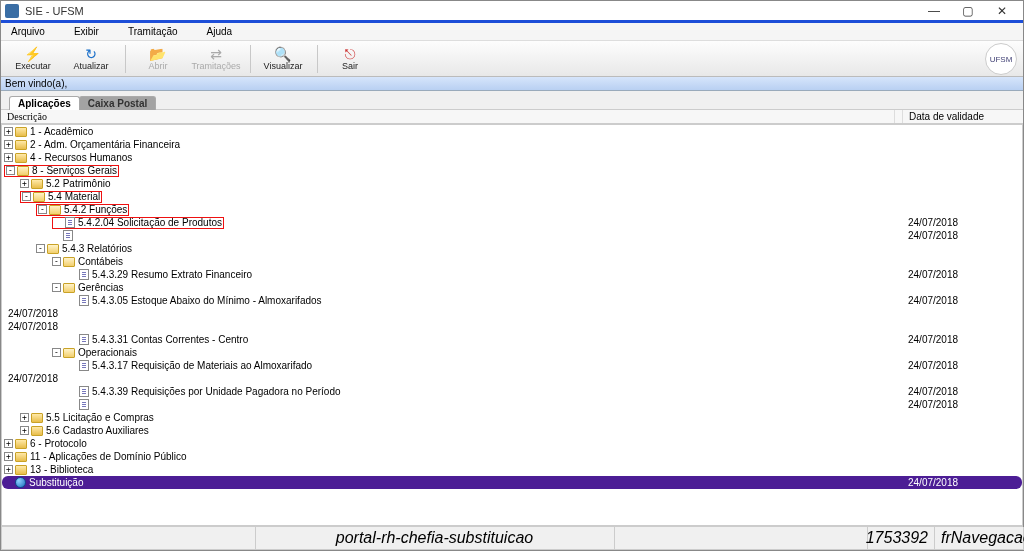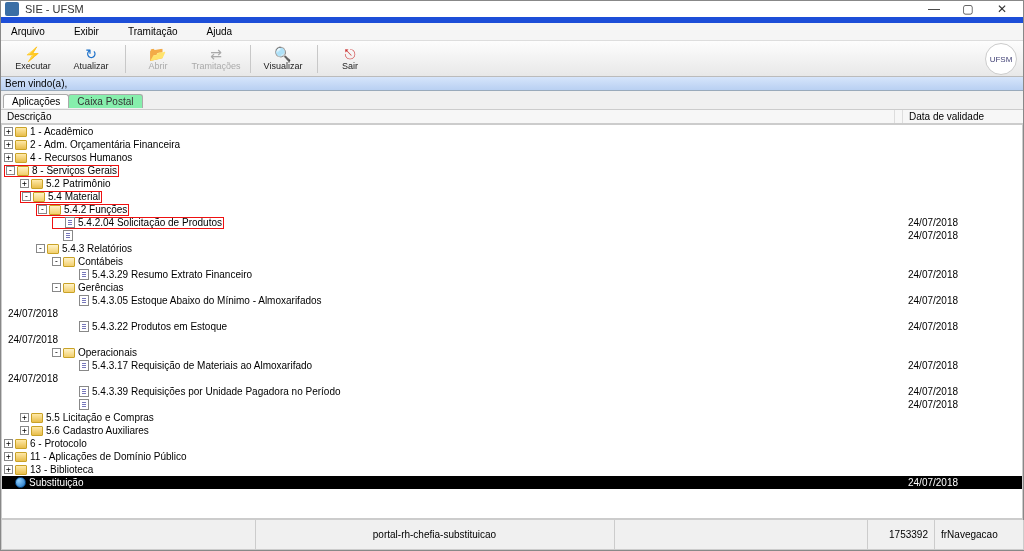--- a/index.html
+++ b/index.html
@@ -1,54 +1,54 @@
 <!DOCTYPE html>
 <html><head>
 <meta charset="utf-8">
 <style>
   * { box-sizing: border-box; font-family: Tahoma, Arial, sans-serif; }
   html,body { margin:0; padding:0; height:100%; background:#fff; }
   body { font-size:10px; color:#000; }
   .window { width:1024px; height:551px; border:1px solid #888; display:flex; flex-direction:column; background:#f0f0f0; }
-  .titlebar { height:22px; background:#fff; display:flex; align-items:center; padding:0 4px; border-bottom:6px solid #1d4ed8; }
+  .titlebar { height:22px; background:#fff; display:flex; align-items:center; padding:0 4px; border-bottom:3px solid #1d4ed8; }
   .titlebar .app-icon { width:14px; height:14px; background:#3a6ea5; margin-right:6px; border-radius:2px; }
   .titlebar .title { flex:1; font-size:11px; color:#333; }
   .titlebar .ctrl { width:34px; height:18px; display:flex; align-items:center; justify-content:center; font-size:12px; color:#333; }
   .menubar { height:18px; background:#f5f5f5; display:flex; align-items:center; padding:0 4px; gap:17px; font-size:10px; border-bottom:1px solid #ddd; }
   .menubar span { padding:1px 6px; cursor:default; }
   .toolbar { height:36px; background:linear-gradient(#fdfdfd,#e8e8e8); display:flex; align-items:center; padding:2px 4px; border-bottom:1px solid #bbb; position:relative; }
   .tbtn { width:56px; height:32px; display:flex; flex-direction:column; align-items:center; justify-content:center; border:1px solid transparent; border-radius:2px; margin-right:2px; font-size:9px; color:#222; }
   .tbtn.disabled { color:#aaa; }
   .tbtn .ticon { font-size:14px; line-height:1; }
   .tsep { width:1px; height:28px; background:#c8c8c8; margin:0 4px; }
   .logo { position:absolute; right:6px; top:2px; width:32px; height:32px; border:1px solid #ccc; border-radius:16px; background:#fff; display:flex; align-items:center; justify-content:center; font-size:8px; color:#447; }
   .welcome { height:14px; background:linear-gradient(#d6e5fb,#b9d0f2); padding-left:4px; font-size:10px; display:flex; align-items:center; border-bottom:1px solid #9ab; }
-  .tabs { height:18px; display:flex; align-items:center; padding-left:2px; background:#f0f0f0; }
+  .tabs { height:18px; display:flex; align-items:flex-end; padding-left:8px; background:#f0f0f0;font-weight:bold; }
   .tab { border:1px solid #aaa; border-bottom:none; background:#fff; padding:1px 8px; font-size:10px; margin-right:-1px; border-top-left-radius:3px; border-top-right-radius:3px; position:relative; top:1px; }
-  .tab.inactive { background:#86efac; color:#333; }
+  .tab.inactive { background:#a3a3a3; color:#333; }
   .listhdr { height:15px; background:#f7f7f7; border-top:1px solid #ccc; border-bottom:1px solid #ccc; display:flex; font-size:10px; }
-  .listhdr .col-desc { flex:1; padding-left:6px; border-right:1px solid #ddd; display:flex; align-items:center; }
+  .listhdr .col-desc { flex:1; padding-left:6px; border-right:1px solid #ddd; display:flex; align-items:center;font-family:Liberation Serif, serif; }
   .listhdr .col-handle { width:8px; border-right:1px solid #ddd; }
   .listhdr .col-date { width:120px; padding-left:6px; display:flex; align-items:center; }
   .tree { flex:1; overflow:auto; background:#fff; border:1px solid #ccc; margin:0; position:relative; }
   .row { display:flex; align-items:center; height:13px; white-space:nowrap; font-size:10px; }
   .row .desc { flex:1; display:flex; align-items:center; overflow:hidden; }
   .row .date { width:120px; padding-left:6px; }
-  .row.selected { background:#000000; color:#fff; }
+  .row.selected { background:#4c1d95; color:#fff;border-radius:6px; }
   .row.selected .date { color:#fff; }
   .exp { width:9px; height:9px; border:1px solid #888; display:inline-flex; align-items:center; justify-content:center; font-size:8px; line-height:1; margin-right:2px; background:#fff; color:#000; font-family:monospace; }
   .noexp { width:11px; display:inline-block; }
   .fld { width:12px; height:10px; background:linear-gradient(#ffe9a8,#e8bd4a); border:1px solid #c9a227; border-radius:1px; margin-right:3px; display:inline-block; }
   .fld.open { background:linear-gradient(#fff3c9,#f2cf6d); }
   .doc { width:10px; height:11px; background:#fff; border:1px solid #888; margin-right:3px; display:inline-block; position:relative; }
   .doc:before { content:""; position:absolute; top:2px; left:2px; right:2px; height:1px; background:#77b; box-shadow:0 2px 0 #77b, 0 4px 0 #77b; }
   .globe { width:11px; height:11px; background:radial-gradient(circle at 30% 30%, #8fd0ff, #1b6fbf); border-radius:50%; margin-right:3px; display:inline-block; border:1px solid #0b4d8c; }
   .pad { display:inline-block; }
   .hl { border:1px solid #e11; padding:0 1px; display:inline-flex; align-items:center; height:12px; }
-  .statusbar { height:31px; background:#f0f0f0; border-top:1px solid #ccc; display:flex; font-size:10px; }
+  .statusbar { height:24px; background:#f0f0f0; border-top:1px solid #ccc; display:flex; font-size:16px;font-style:italic; }
   .statusbar .cell { border:1px solid #ccc; border-top:none; margin:0 -1px 0 0; padding:1px 6px; display:flex; align-items:center; }
   .statusbar .flex { flex:1; }
   .statusbar .mid { width:360px; justify-content:center; }
   .statusbar .num { width:68px; justify-content:flex-end;text-align:right; }
   .statusbar .last { width:90px; }
 </style>
 </head>
 <body>
 
 <div class="window">
@@ -244,29 +244,29 @@
           <span class="noexp"></span>
           <span class="doc"></span>
           <span>5.4.3.05 Estoque Abaixo do Mínimo - Almoxarifados</span>
         </div>
         <div class="date">24/07/2018</div>
     </div>
     <div class="row">
         <div class="date">24/07/2018</div>
     </div>
     <div class="row">
-      <div class="desc">
-          <span class="pad" style="width:66px"></span>
-          <span class="noexp"></span>
-          <span class="doc"></span>
-          <span>5.4.3.22 Produtos em Estoque</span>
-        </div>
-        <div class="date">24/07/2018</div>
-    </div>
-    <div class="row">
+        <div class="date">24/07/2018</div>
+    </div>
+    <div class="row">
+      <div class="desc">
+          <span class="pad" style="width:66px"></span>
+          <span class="noexp"></span>
+          <span class="doc"></span>
+          <span>5.4.3.31 Contas Correntes - Centro</span>
+        </div>
         <div class="date">24/07/2018</div>
     </div>
     <div class="row">
       <div class="desc">
           <span class="pad" style="width:50px"></span>
           <span class="exp">-</span>
           <span class="fld open"></span>
           <span>Operacionais</span>
         </div>
         <div class="date"></div>

